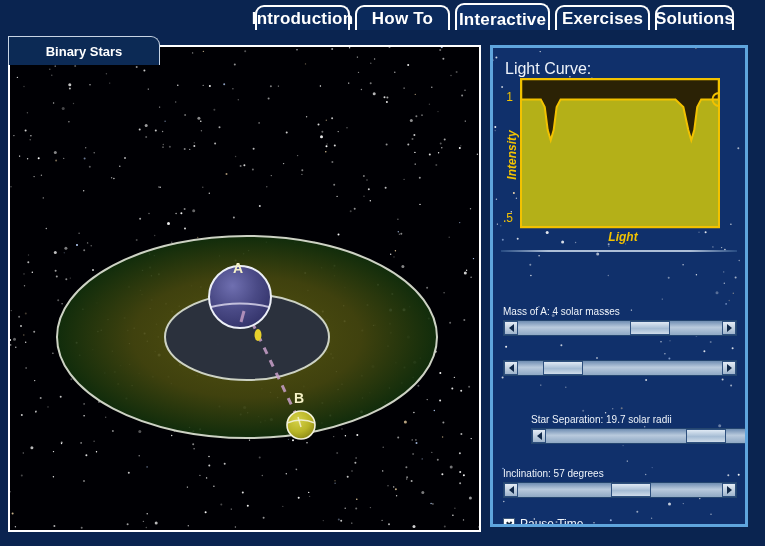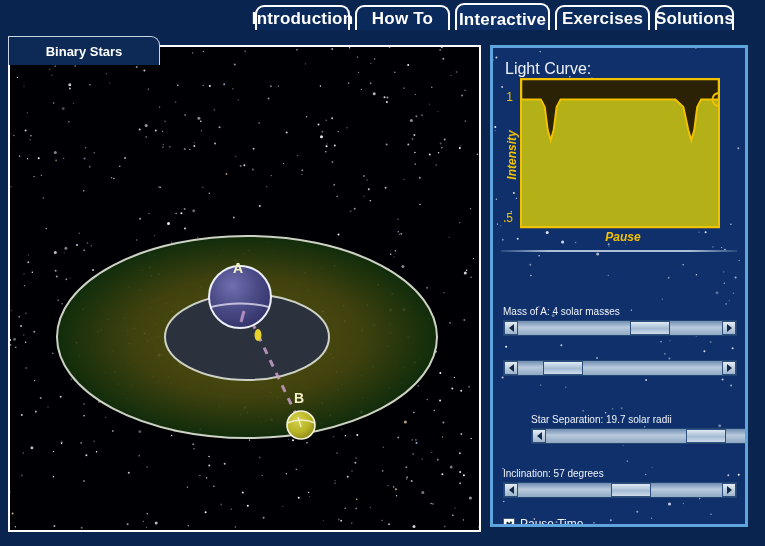--- a/index.html
+++ b/index.html
@@ -928,21 +928,21 @@
 
       <div class="lc-tick" style="left:4px;top:42px;">1</div>
       <div class="lc-tick" style="left:4px;top:163px;">.5</div>
 
       <svg width="200" height="160" style="position:absolute;left:27px;top:30px;" viewBox="0 0 200 160" id="lcplot">
         <rect x="1" y="1" width="198" height="148" fill="#2b2205" stroke="#f2c200" stroke-width="2.5"></rect>
         <path id="lcpath" fill="#b4b018" stroke="#f2c200" stroke-width="2" d="M 1.00 21.41 L 12.88 21.41 L 20.80 21.41 L 24.76 29.07 L 27.73 52.03 L 30.70 62.24 L 33.67 52.03 L 36.64 29.07 L 40.60 21.41 L 48.52 21.41 L 80.20 21.41 L 119.80 21.41 L 155.44 21.41 L 163.36 29.07 L 168.31 52.03 L 171.28 62.24 L 174.25 52.03 L 177.22 29.07 L 181.18 21.41 L 189.10 21.41 L 199.00 21.41 L 199 149 L 1 149 Z"></path>
         <circle id="lcmark" r="6.5" fill="none" stroke="#f2c200" stroke-width="2" cx="199.00" cy="21.41"></circle>
       </svg>
 
-      <div class="lc-xlabel">Pause</div>
+      <div class="lc-xlabel">Light</div>
 
       <div class="divider"></div>
 
       <div id="sliders">
           <div class="ctl" style="top: 258px; position: absolute;">
             <div class="lab">Mass of A: 4 solar masses</div>
             <div class="sl">
               <div class="btn l">
                 <i></i>
               </div>

